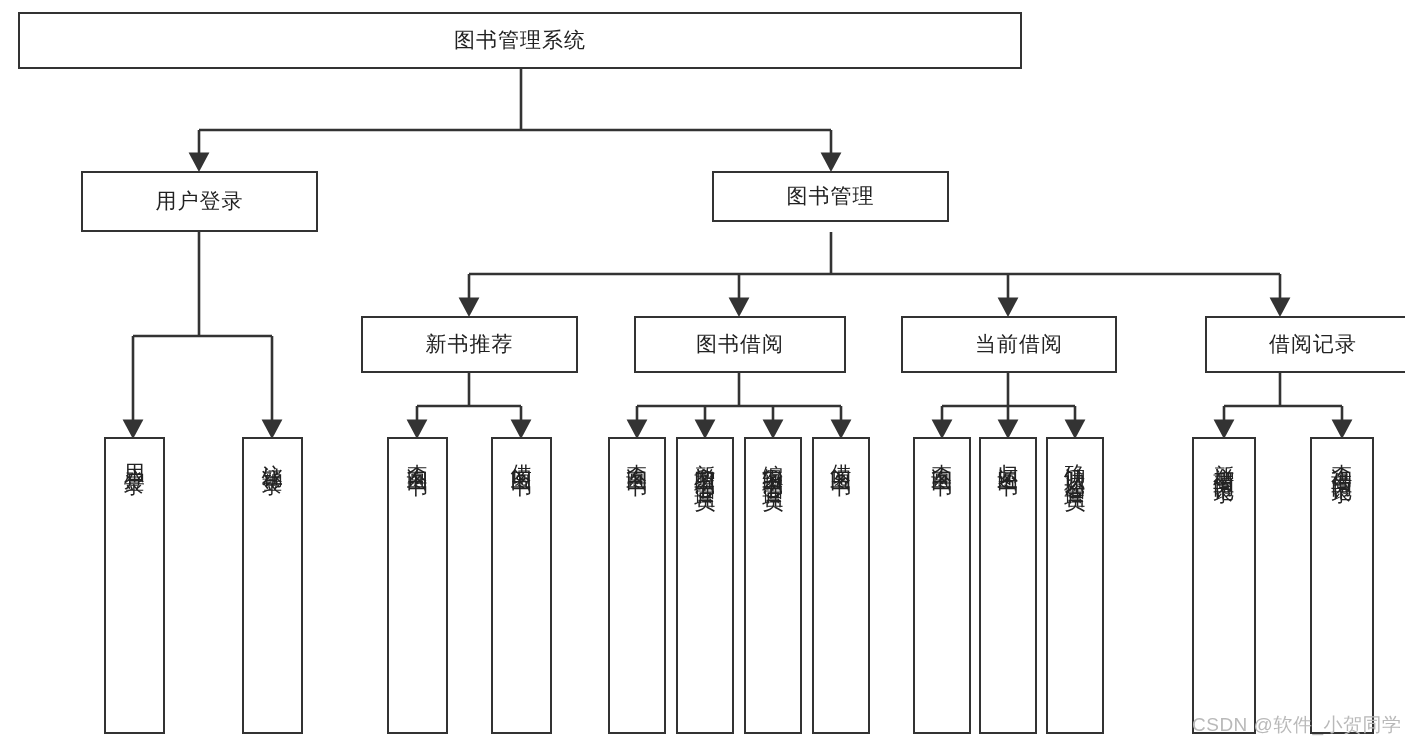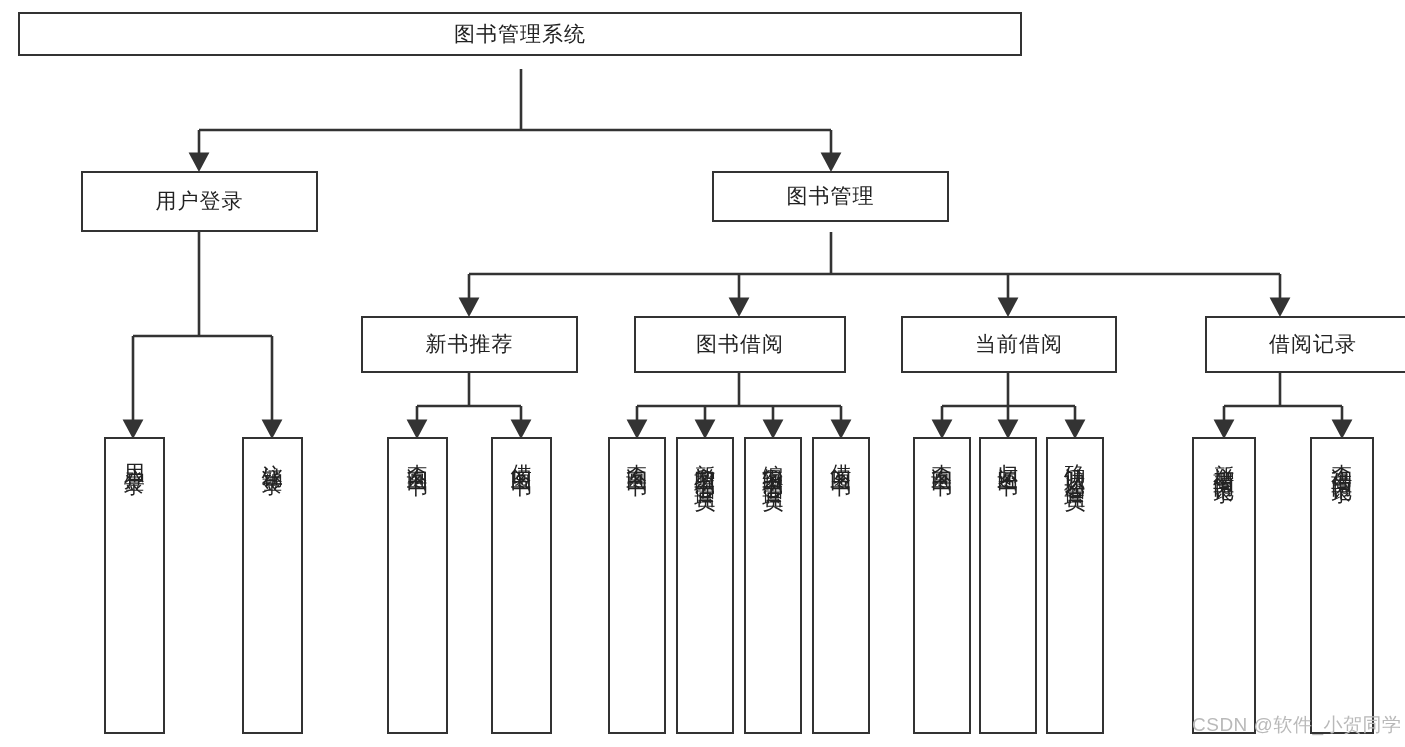--- a/index.html
+++ b/index.html
@@ -117,21 +117,21 @@
       <path d="M1008,406 L1008,429" marker-end="url(#arrowhead)"></path>
       <path d="M1075,406 L1075,429" marker-end="url(#arrowhead)"></path>
 
       <path d="M1280,373 L1280,406"></path>
       <path d="M1224,406 L1342,406"></path>
       <path d="M1224,406 L1224,429" marker-end="url(#arrowhead)"></path>
       <path d="M1342,406 L1342,429" marker-end="url(#arrowhead)"></path>
     </g>
   </svg>
 
-  <div class="node horiz" style="left:18px; top:12px; width:1004px; height:44px;">
+  <div class="node horiz" style="left:18px; top:12px; width:1004px; height:57px;">
     <span>图书管理系统</span>
   </div>
 
   <div class="node horiz" style="left:81px; top:171px; width:237px; height:61px;">
     <span>用户登录</span>
   </div>
   <div class="node horiz" style="left:712px; top:171px; width:237px; height:51px;">
     <span>图书管理</span>
   </div>
 

